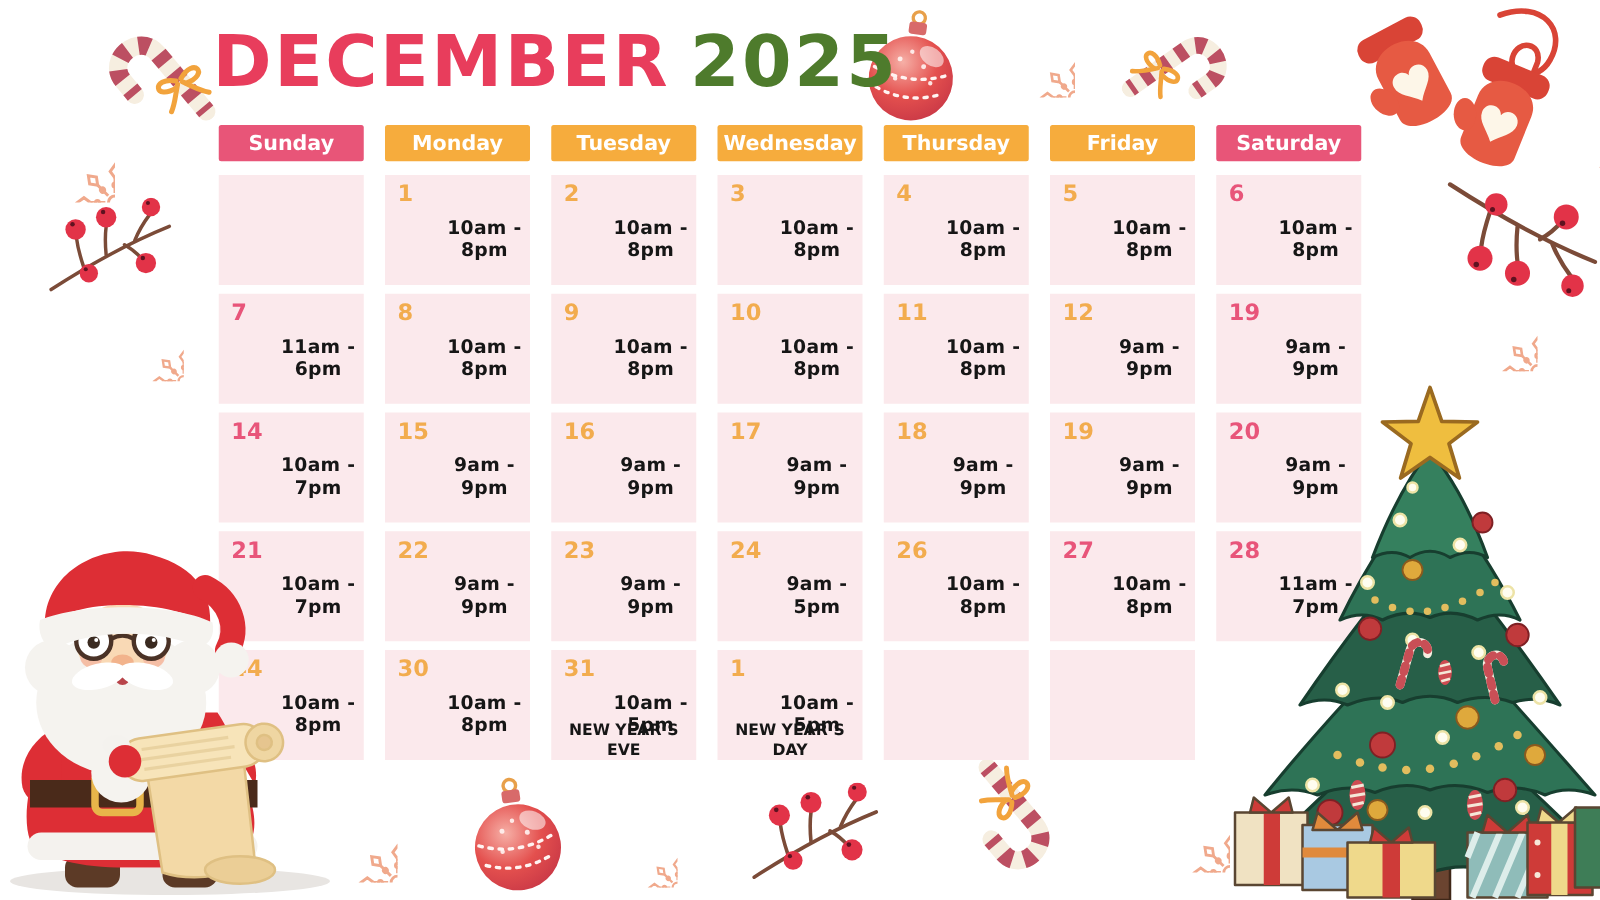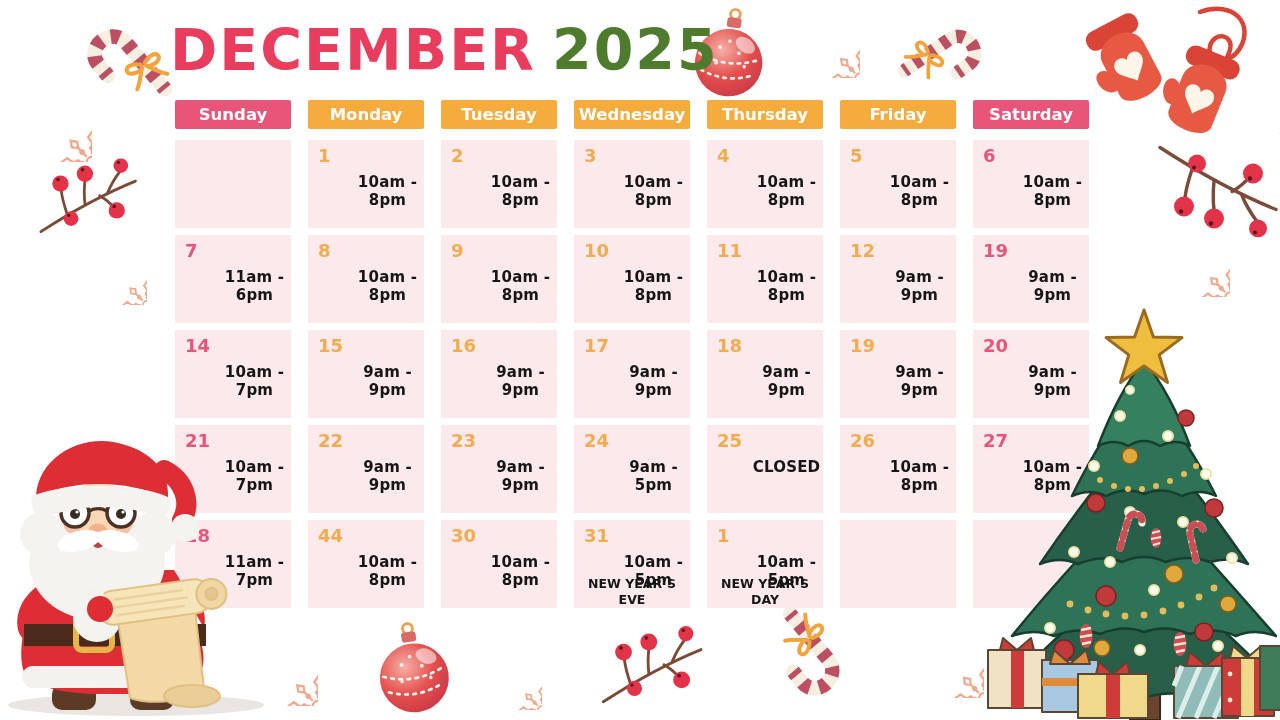--- a/index.html
+++ b/index.html
@@ -268,25 +268,20 @@
       <span class="day">23</span>
       <span class="hours">9am - 9pm</span>
       <span class="note"></span>
     </div>
     <div class="cell">
       <span class="day">24</span>
       <span class="hours">9am - 5pm</span>
       <span class="note"></span>
     </div>
     <div class="cell">
-      <span class="day">25</span>
-      <span class="hours">CLOSED</span>
-      <span class="note"></span>
-    </div>
-    <div class="cell">
       <span class="day">26</span>
       <span class="hours">10am - 8pm</span>
       <span class="note"></span>
     </div>
     <div class="cell weekend">
       <span class="day">27</span>
       <span class="hours">10am - 8pm</span>
       <span class="note"></span>
     </div>
     <div class="cell weekend">

